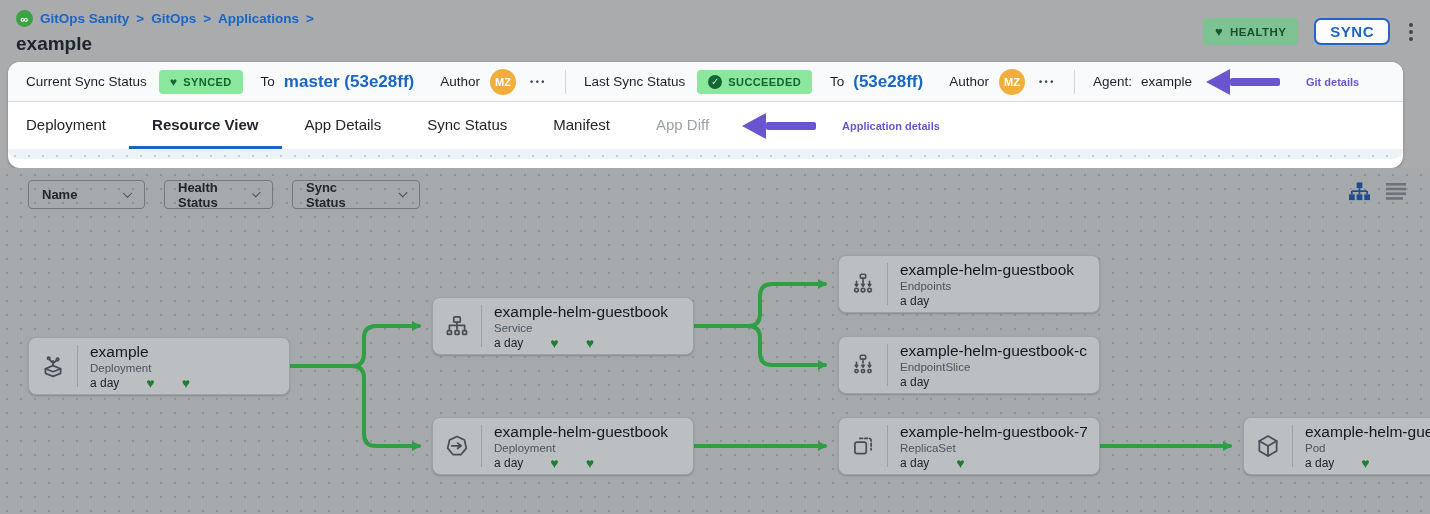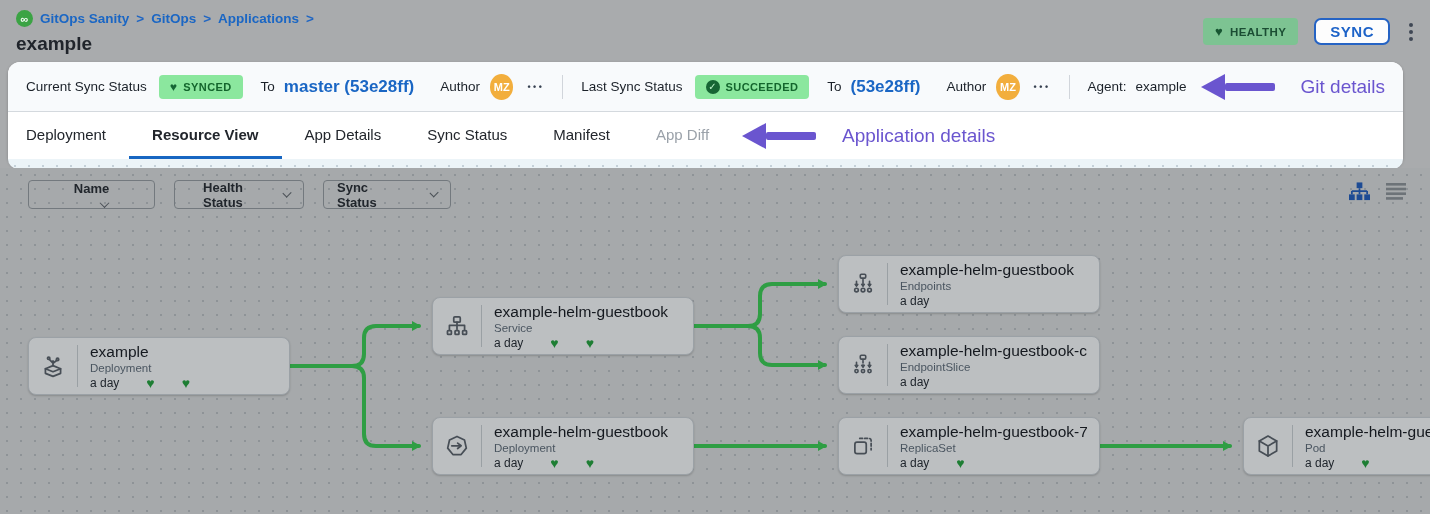--- a/index.html
+++ b/index.html
@@ -20,56 +20,56 @@
   .page-title{margin-top:6px;font-size:19px;font-weight:700;color:#20242b;}
   .hdr-actions{position:absolute;right:14px;top:18px;display:flex;align-items:center;gap:16px;}
   .healthy-badge{display:flex;align-items:center;gap:7px;background:var(--healthy-bg);color:var(--healthy-tx);font-size:11.5px;font-weight:700;letter-spacing:.4px;padding:6px 12px;border-radius:4px;}
   .healthy-badge .hb-heart{color:#175532;font-size:13px;}
   .sync-btn{background:#fdfdfd;border:2px solid #2563c4;color:#1d63c8;font-size:15px;font-weight:700;letter-spacing:.5px;padding:3px 14px;border-radius:7px;cursor:pointer;}
   .kebab{display:flex;flex-direction:column;gap:3px;padding:3px;cursor:pointer;}
   .kebab i{width:4px;height:4px;border-radius:50%;background:#3f4754;}
 
   
   .panel{position:absolute;left:8px;top:62px;width:1395px;height:106px;background:#fff;border-radius:12px;box-shadow:0 1px 3px rgba(0,0,0,.25);}
-  .status-row{display:flex;align-items:center;height:50px;padding:0 18px;background:#f8fafc;border-bottom:1px solid #d4d9de;border-radius:12px 12px 0 0;font-size:13.5px;color:var(--ink);white-space:nowrap;}
+  .status-row{display:flex;align-items:center;height:40px;padding:0 18px;background:#f8fafc;border-bottom:1px solid #d4d9de;border-radius:12px 12px 0 0;font-size:13.5px;color:var(--ink);white-space:nowrap;}
   .lab{margin-right:12px;}
   .pill{display:flex;align-items:center;gap:6px;background:var(--badge-bg);color:var(--badge-tx);font-size:11px;font-weight:700;letter-spacing:.4px;padding:5px 11px;border-radius:4px;margin-right:18px;}
   .pill .p-heart{font-size:12px;color:#166534;}
   .p-check{display:inline-flex;align-items:center;justify-content:center;width:14px;height:14px;border-radius:50%;background:#166534;color:#bdf3c9;font-size:10px;font-weight:700;}
   .to-lab{margin-right:9px;}
   .ref{color:var(--blue);font-size:17px;font-weight:700;margin-right:26px;cursor:pointer;}
   .author-lab{margin-right:10px;}
   .avatar{width:26px;height:26px;border-radius:50%;background:#f2ae3d;color:#fff;font-size:11px;font-weight:700;display:flex;align-items:center;justify-content:center;margin-right:14px;}
   .dots3{color:#374151;font-size:9px;letter-spacing:2.5px;font-weight:700;margin-right:18px;cursor:pointer;}
   .vdiv{width:1px;height:24px;background:#d1d5db;margin-right:18px;}
   .agent-lab{margin-right:9px;}
   .agent-val{margin-right:14px;}
 
   
   .anno{display:flex;align-items:center;}
   .anno .head{width:0;height:0;border-top:13px solid transparent;border-bottom:13px solid transparent;border-right:24px solid var(--purple);}
   .anno .shaft{width:50px;height:8px;background:var(--purple);border-radius:2px;}
-  .anno-text{color:var(--purple);font-size:19px;font-weight:400;margin-left:26px;}
+  .anno-text{color:var(--purple);font-size:11px;font-weight:700;margin-left:26px;}
 
   
   .tabs-row{display:flex;align-items:stretch;height:47px;padding:0 18px;background:#fff;font-size:15px;color:#22262c;}
   .tab{display:flex;align-items:center;padding:0 23px;border-bottom:3px solid transparent;cursor:pointer;}
   .tab:first-child{padding-left:0;}
   .tab.active{font-weight:700;border-bottom-color:#1766c2;}
   .tab.disabled{color:#9aa1a9;}
   .tabs-row .anno{margin-left:10px;}
   .panel-strip{height:10px;border-radius:0 0 12px 12px;background:#ecf4f8 radial-gradient(circle,#c5d1d9 1px,transparent 1.3px);background-size:14px 14px;}
 
   
   .canvas{position:absolute;left:0;top:168px;width:1430px;height:346px;background:#a6a9ab;}
   .canvas::before{content:"";position:absolute;inset:0;background:radial-gradient(circle,#8e9397 1.1px,transparent 1.4px);background-size:14px 14px;pointer-events:none;}
   .filters{position:absolute;left:28px;top:12px;display:flex;gap:19px;}
   .filter-btn{display:flex;align-items:center;justify-content:space-between;height:29px;padding:0 13px;border:1px solid #73797e;border-radius:4px;font-size:13px;font-weight:700;color:#21262c;cursor:pointer;background:transparent;}
   .filter-btn .chev{width:7px;height:7px;border-right:1.8px solid #4b5157;border-bottom:1.8px solid #4b5157;transform:rotate(45deg) translate(-1px,-1px);margin-left:26px;}
-  .f-name{width:127px;flex-direction:column;} .f-kind{width:124px;} .f-health{width:130px;text-align:center;} .f-sync{width:128px;}
+  .f-name{width:117px;} .f-kind{width:124px;} .f-health{width:109px;} .f-sync{width:128px;}
   .view-toggles{position:absolute;right:24px;top:14px;display:flex;align-items:center;gap:16px;}
   .vt{cursor:pointer;display:flex;}
 
   .connectors{position:absolute;inset:0;pointer-events:none;}
 
   
   .node{position:absolute;width:262px;height:58px;background:var(--card);border:1px solid var(--card-bd);border-radius:8px;display:flex;align-items:stretch;box-shadow:0 1px 2px rgba(0,0,0,.18);cursor:pointer;}
   .node-icon{width:48px;display:flex;align-items:center;justify-content:center;color:#474e56;flex:none;}
   .node-sep{width:1px;background:#9aa0a4;margin:7px 0;flex:none;}
   .node-body{padding:5px 12px 0 12px;overflow:hidden;flex:1;}

